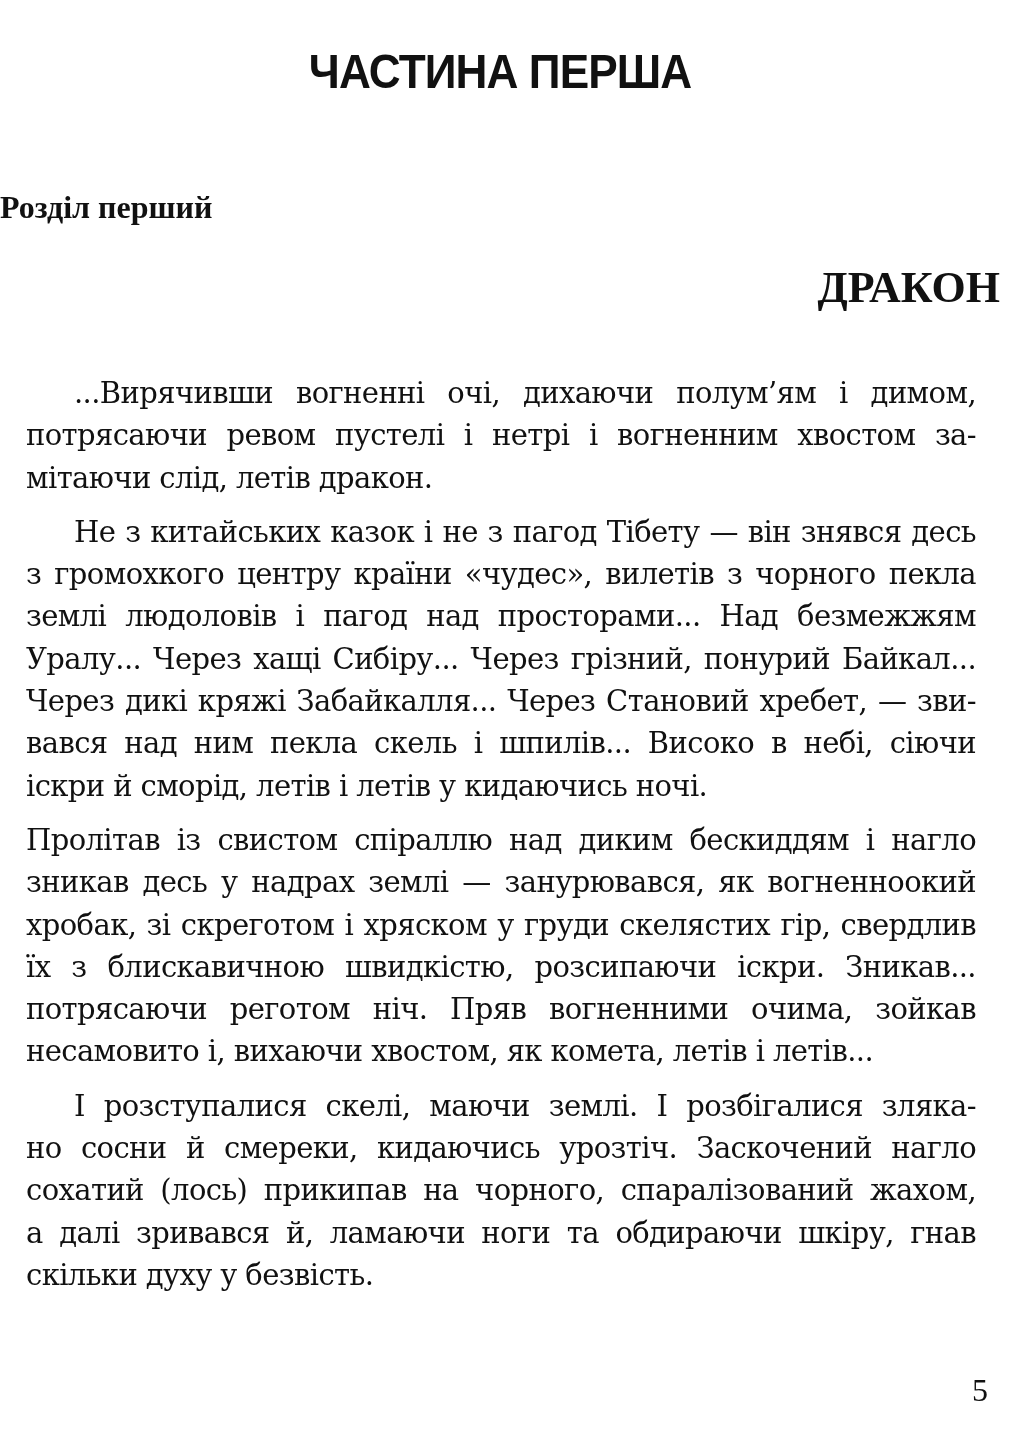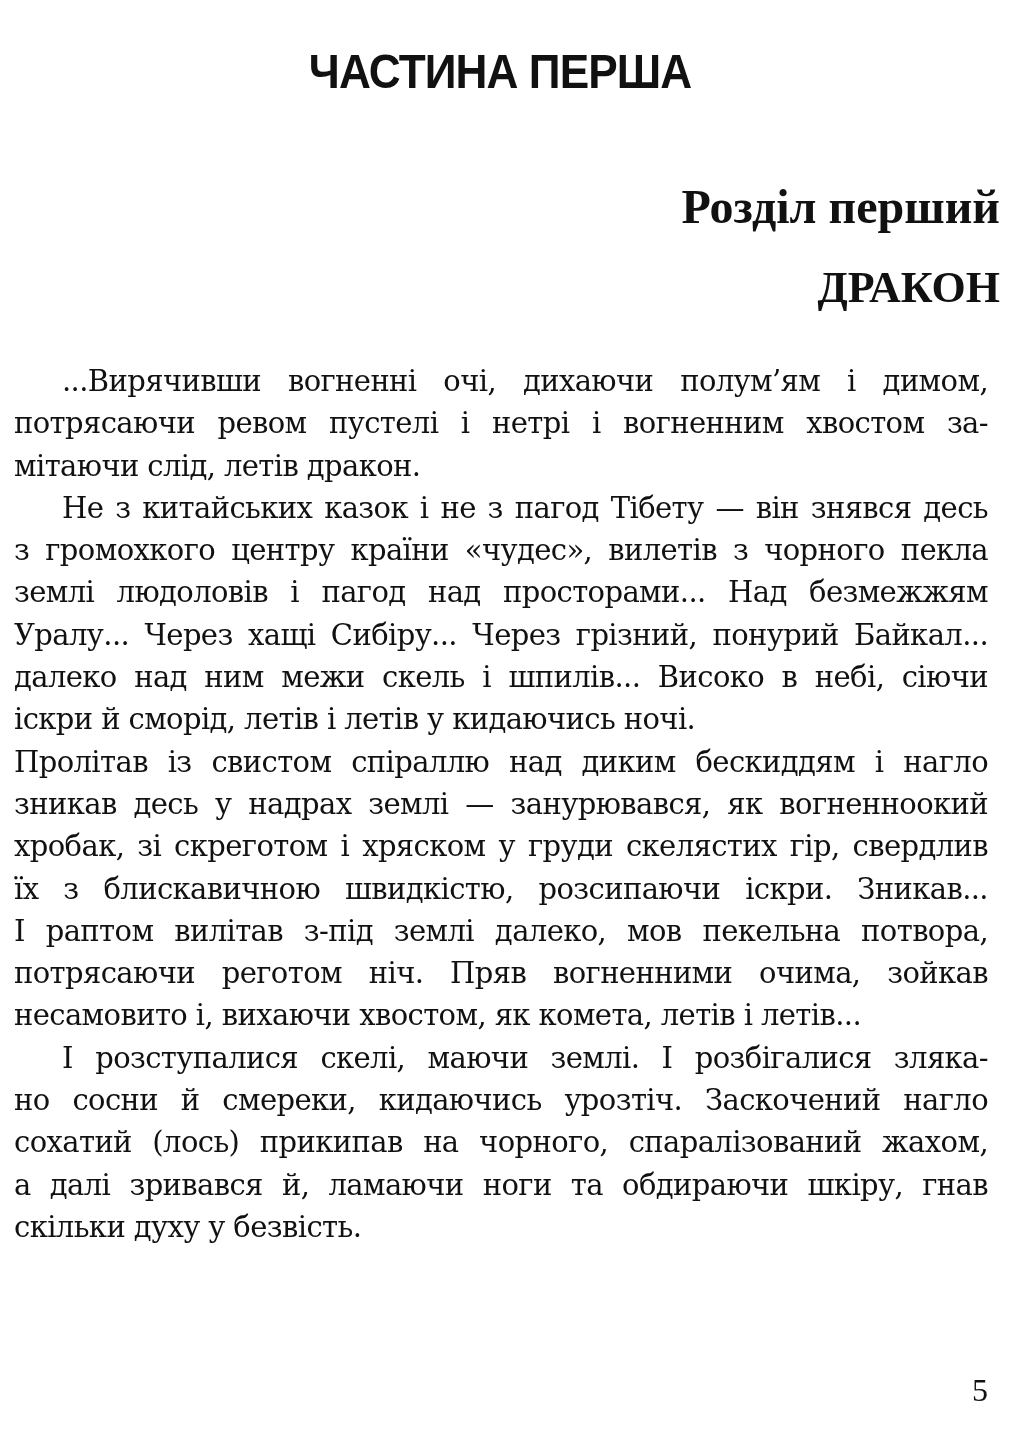--- a/index.html
+++ b/index.html
@@ -27,24 +27,24 @@
       transform: scaleX(0.92);
       transform-origin: 500px 0;
       margin: 0;
       line-height: 56px;
     }
     .chapter-label {
       position: absolute;
       top: 186px;
       left: 0;
       width: 1000px;
-      text-align: right;
+      text-align: left;
       font-family: "Liberation Serif", "DejaVu Serif", serif;
       font-weight: bold;
-      font-size: 48px;
+      font-size: 32px;
       line-height: 42px;
       margin: 0;
     }
     .chapter-title {
       position: absolute;
       top: 262px;
       left: 0;
       width: 1000px;
       text-align: right;
       font-family: "Liberation Serif", "DejaVu Serif", serif;
@@ -56,21 +56,21 @@
     .body-text {
       position: absolute;
       top: 360px;
       left: 14px;
       width: 974px;
       font-family: "DejaVu Serif", "Liberation Serif", serif;
       font-size: 29px;
       line-height: 42.3px;
       letter-spacing: -0.6px;
     }
-    .para { margin: 0; }
+    .para { margin: 12px; }
     .line {
       display: block;
       text-align: justify;
       text-align-last: justify;
       white-space: nowrap;
       height: 42.3px;
       overflow: visible;
     }
     .line.last {
       text-align-last: left;
@@ -100,29 +100,29 @@
   <p class="para">
     <span class="line indent">...Вирячивши вогненні очі, дихаючи полум’ям і димом,</span>
     <span class="line">потрясаючи ревом пустелі і нетрі і вогненним хвостом за-</span>
     <span class="line last">мітаючи слід, летів дракон.</span>
   </p>
   <p class="para">
     <span class="line indent">Не з китайських казок і не з пагод Тібету — він знявся десь</span>
     <span class="line">з громохкого центру країни «чудес», вилетів з чорного пекла</span>
     <span class="line">землі людоловів і пагод над просторами... Над безмежжям</span>
     <span class="line">Уралу... Через хащі Сибіру... Через грізний, понурий Байкал...</span>
-    <span class="line">далеко над ним межи скель і шпилів... Високо в небі, сіючи</span>
+    <span class="line">Через дикі кряжі Забайкалля... Через Становий хребет, — зви-</span>
+    <span class="line">вався над ним пекла скель і шпилів... Високо в небі, сіючи</span>
     <span class="line last">іскри й сморід, летів і летів у кидаючись ночі.</span>
   </p>
   <p class="para">
     <span class="line">Пролітав із свистом спіраллю над диким бескиддям і нагло</span>
     <span class="line">зникав десь у надрах землі — занурювався, як вогненноокий</span>
     <span class="line">хробак, зі скреготом і хряском у груди скелястих гір, свердлив</span>
     <span class="line">їх з блискавичною швидкістю, розсипаючи іскри. Зникав...</span>
-    <span class="line">І раптом вилітав з-під землі далеко, мов пекельна потвора,</span>
     <span class="line">потрясаючи реготом ніч. Пряв вогненними очима, зойкав</span>
     <span class="line last">несамовито і, вихаючи хвостом, як комета, летів і летів...</span>
   </p>
   <p class="para">
     <span class="line indent">І розступалися скелі, маючи землі. І розбігалися зляка-</span>
     <span class="line">но сосни й смереки, кидаючись урозтіч. Заскочений нагло</span>
     <span class="line">сохатий (лось) прикипав на чорного, спаралізований жахом,</span>
     <span class="line">а далі зривався й, ламаючи ноги та обдираючи шкіру, гнав</span>
     <span class="line last">скільки духу у безвість.</span>
   </p>

